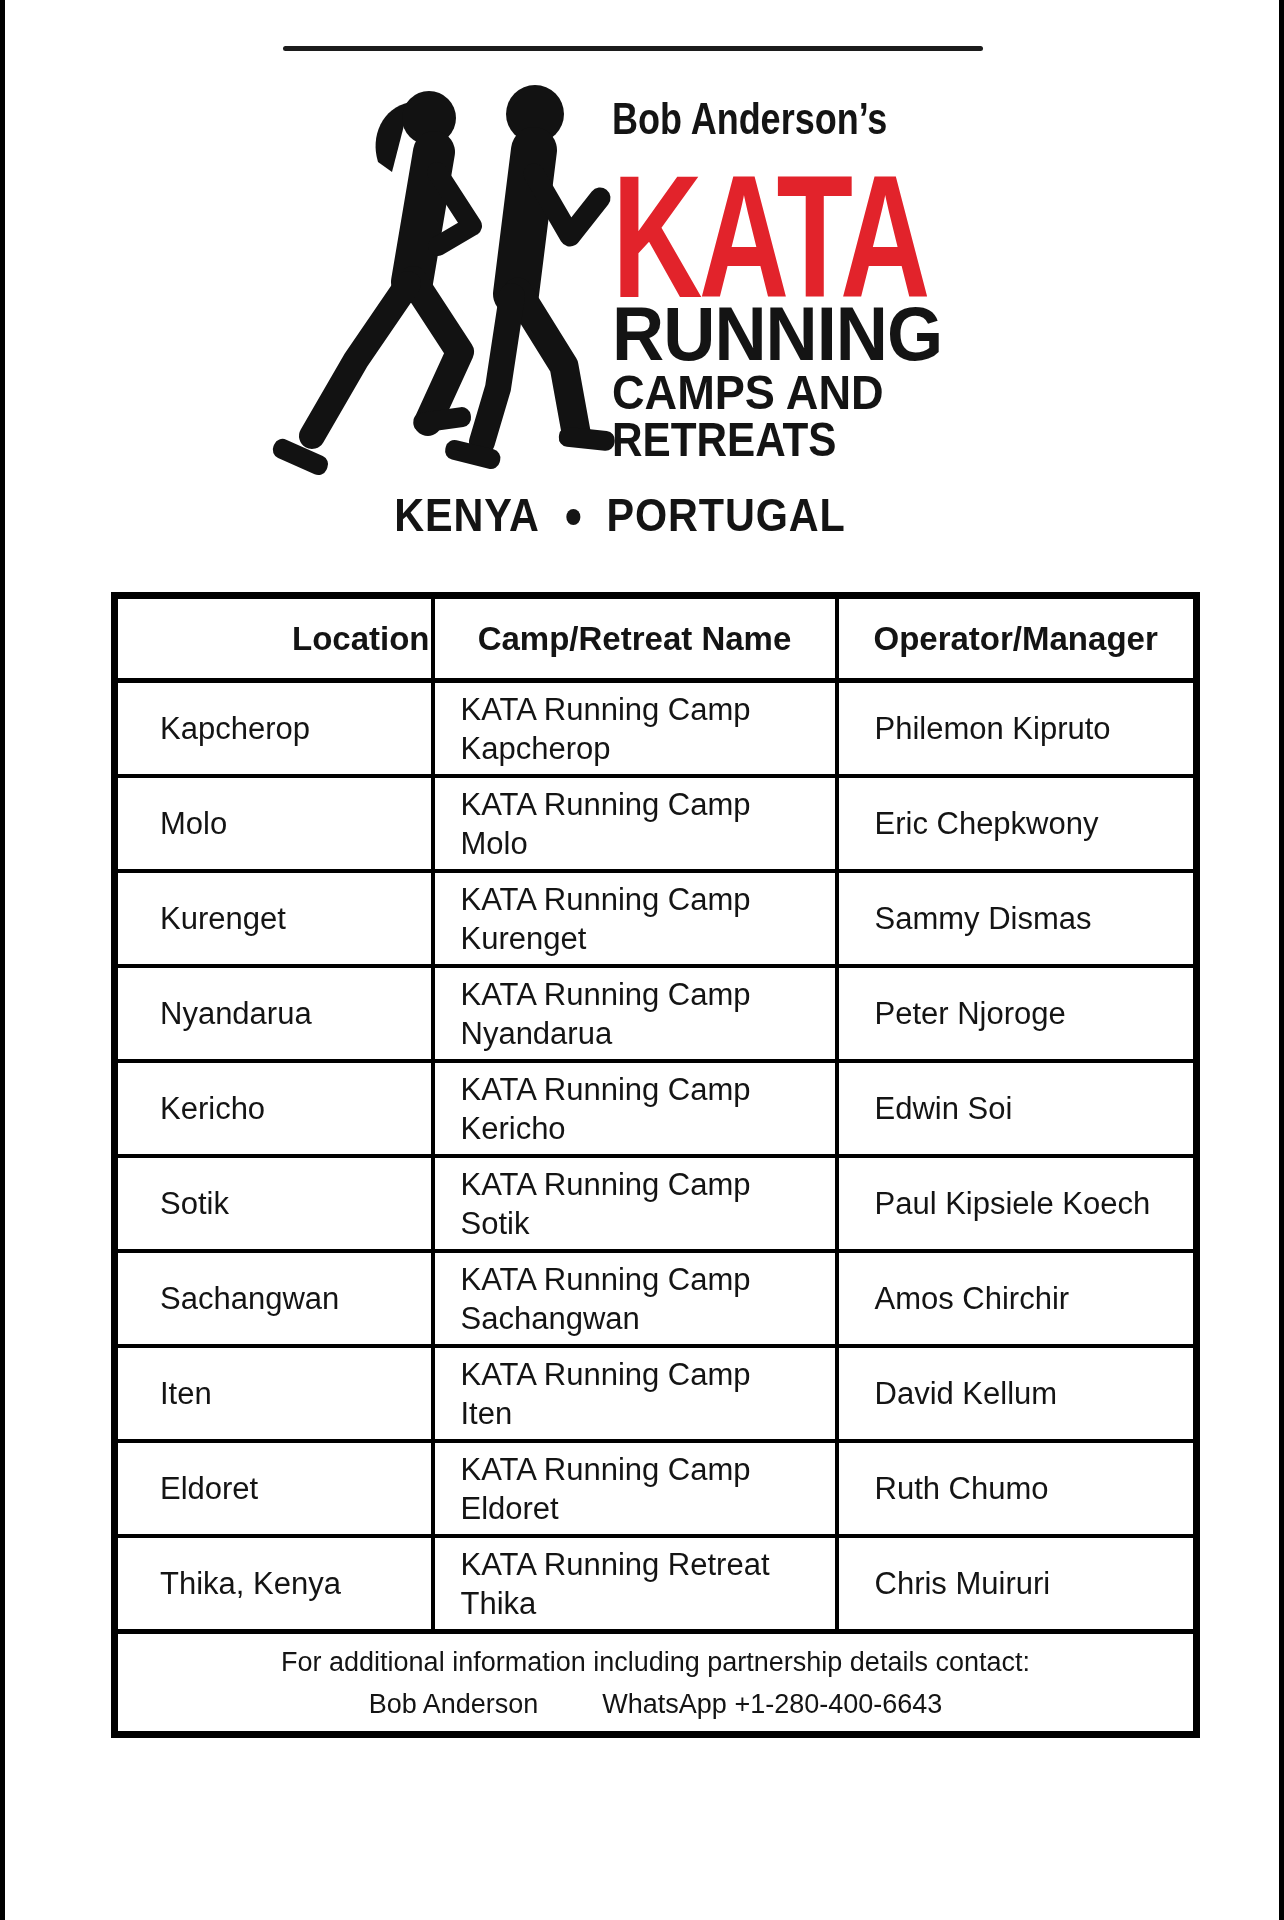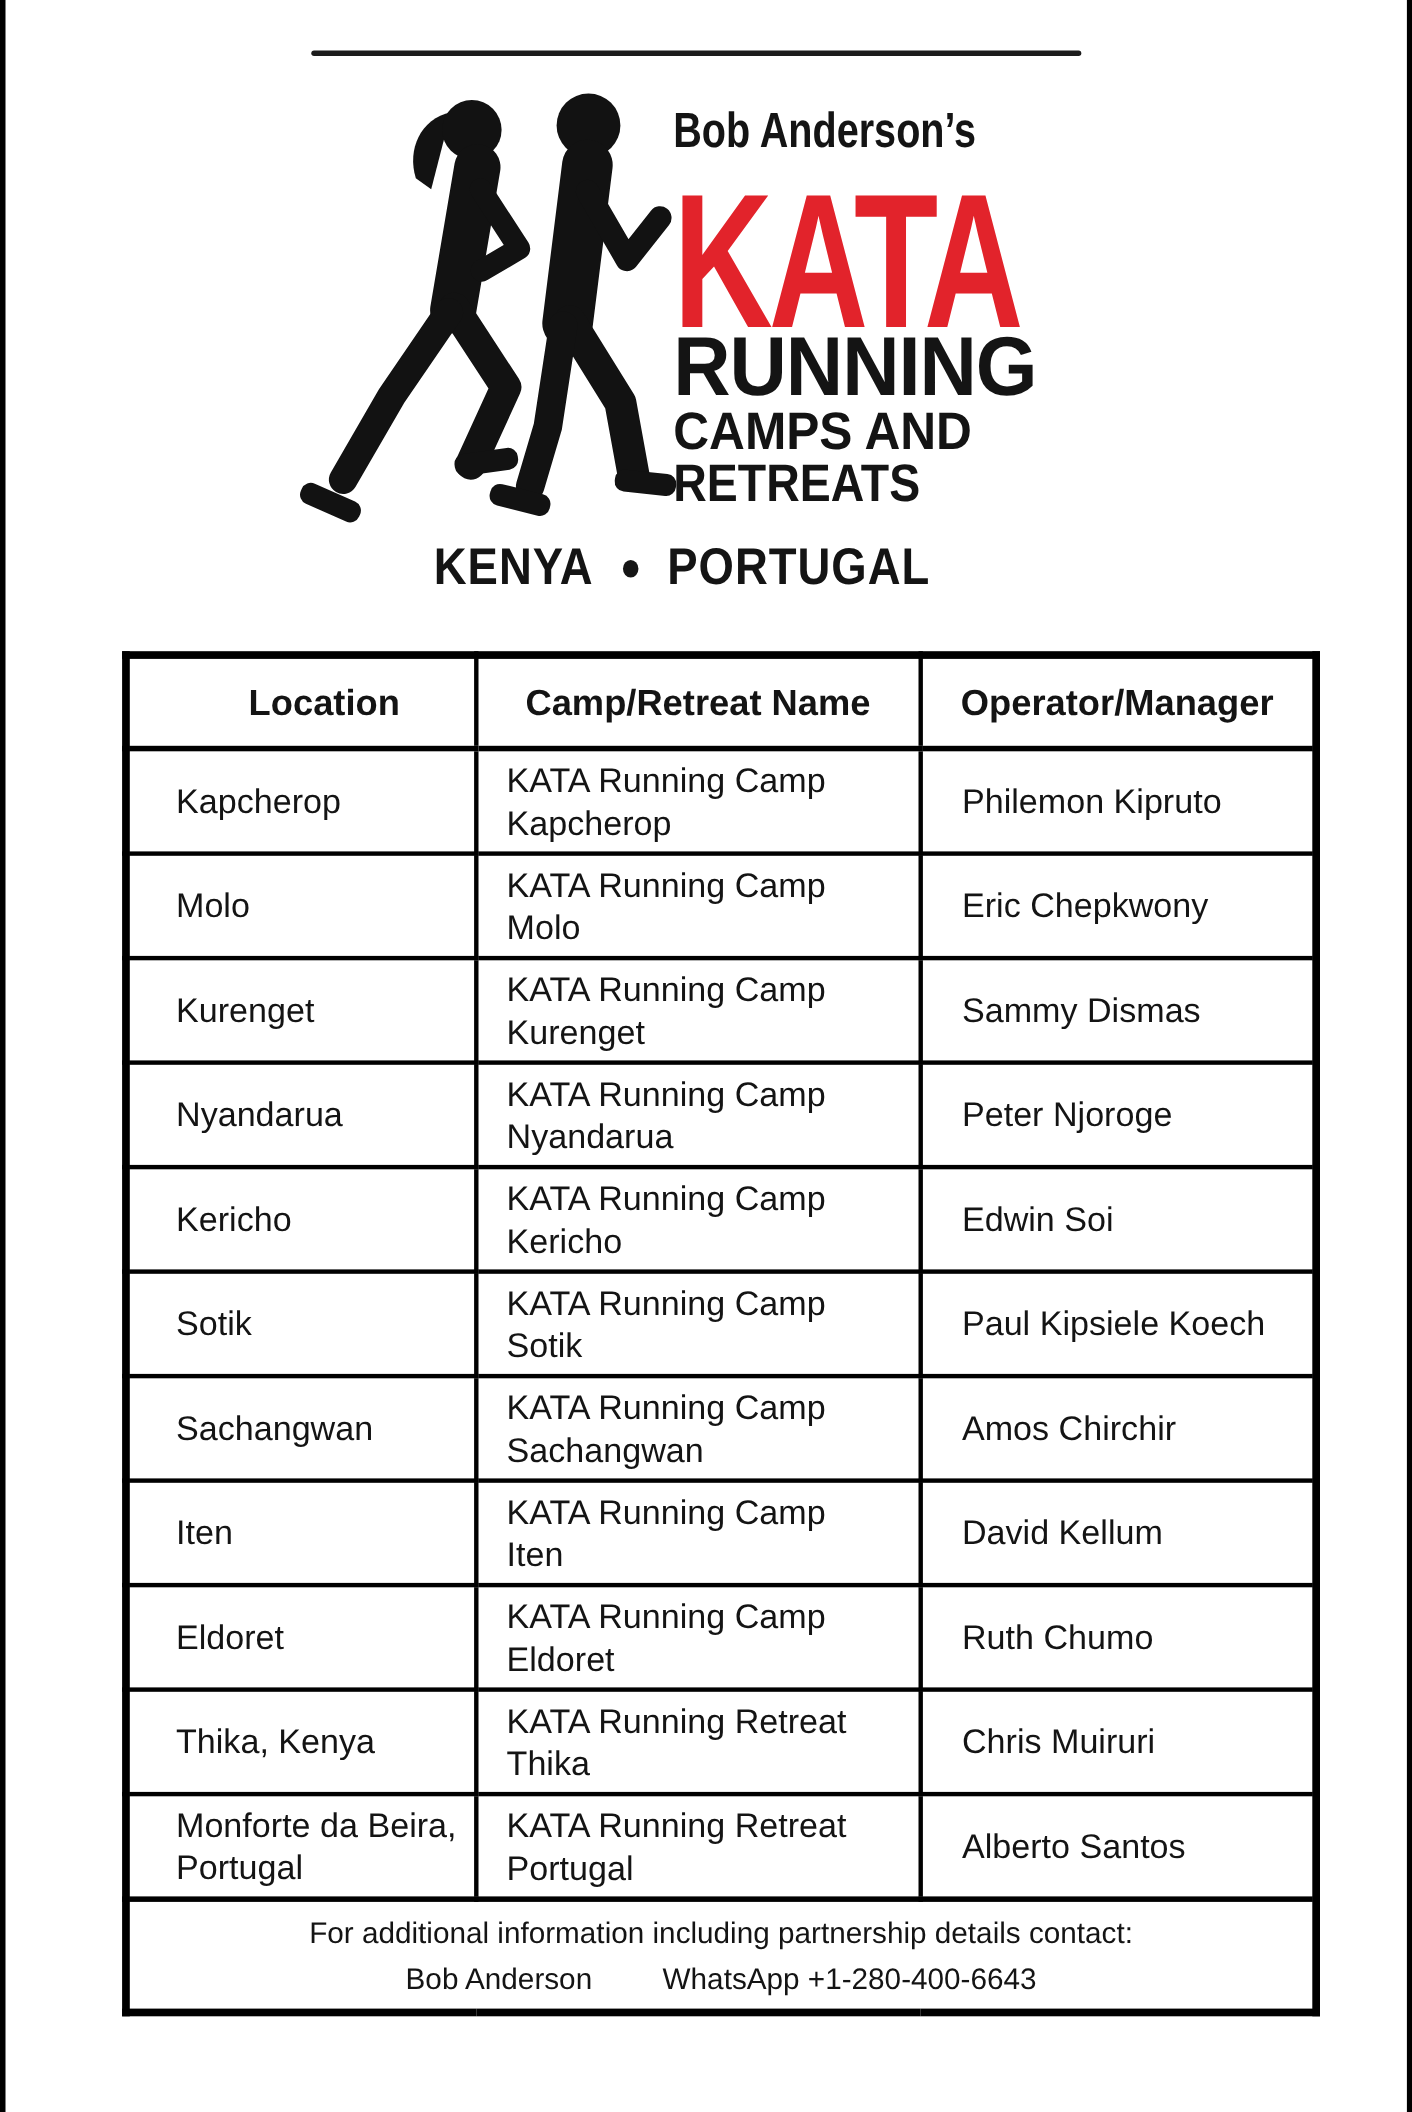--- a/index.html
+++ b/index.html
@@ -42,21 +42,21 @@
   table.camps-table{
     position:absolute; left:111px; top:592px; width:1082px;
     border-collapse:collapse; table-layout:fixed; background:#fff;
     border:7px solid #000;
   }
   .camps-table col.c1{ width:318px; }
   .camps-table col.c2{ width:404px; }
   .camps-table col.c3{ width:360px; }
   .camps-table th, .camps-table td{ border:4px solid #000; vertical-align:middle; }
   .camps-table th{ height:77px; font-size:33px; font-weight:700; border-bottom-width:5px; }
-  .camps-table th.h-loc{ text-align:center; padding-left:42px; }
+  .camps-table th.h-loc{ text-align:right; padding-left:42px; }
   .camps-table th.h-camp{ text-align:center; }
   .camps-table th.h-op{ text-align:left; padding-left:35px; }
   .camps-table td{ height:89px; font-size:31px; }
   .camps-table td.loc{ padding-left:42px; padding-right:6px; line-height:38px; }
   .camps-table td.camp{ padding-left:26px; line-height:39px; }
   .camps-table td.op{ padding-left:36px; padding-right:4px; line-height:36px; }
   .camps-table td.footer-cell{
     height:95px; text-align:center; font-size:27px; line-height:42px; border-top-width:5px;
   }
   .foot-line2{ display:flex; justify-content:center; gap:64px; }
@@ -196,28 +196,20 @@
       <td class="op">Ruth Chumo</td>
     </tr>
     <tr>
       <td class="loc">Thika, Kenya</td>
       <td class="camp">
           <div>KATA Running Retreat</div>
           <div>Thika</div>
         </td>
       <td class="op">Chris Muiruri</td>
     </tr>
-    <tr>
-      <td class="loc">Monforte da Beira, Portugal</td>
-      <td class="camp">
-          <div>KATA Running Retreat</div>
-          <div>Portugal</div>
-        </td>
-      <td class="op">Alberto Santos</td>
-    </tr>
   </tbody>
   <tfoot>
     <tr>
       <td class="footer-cell" colspan="3">
         <div>For additional information including partnership details contact:</div>
         <div class="foot-line2">
           <span>Bob Anderson</span>
           <span>WhatsApp +1-280-400-6643</span>
         </div>
       </td>

